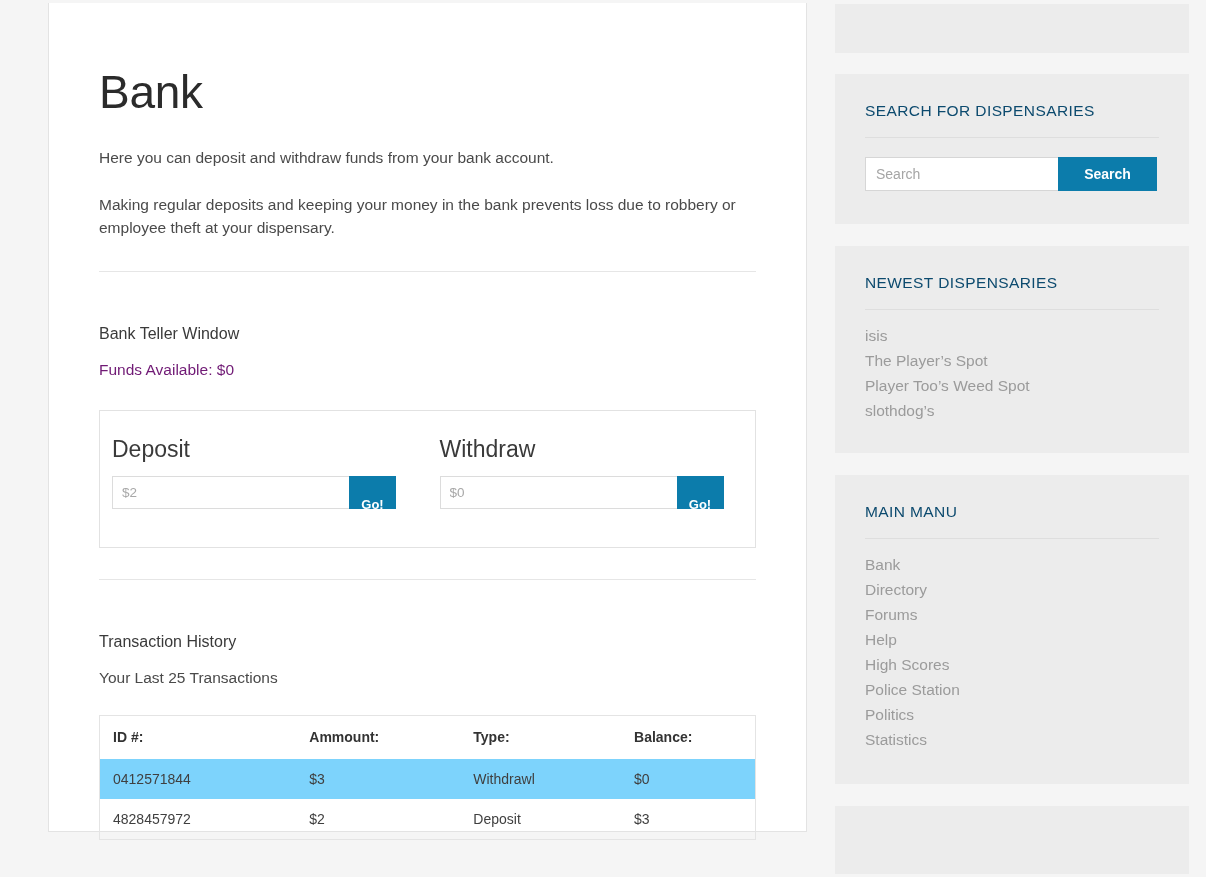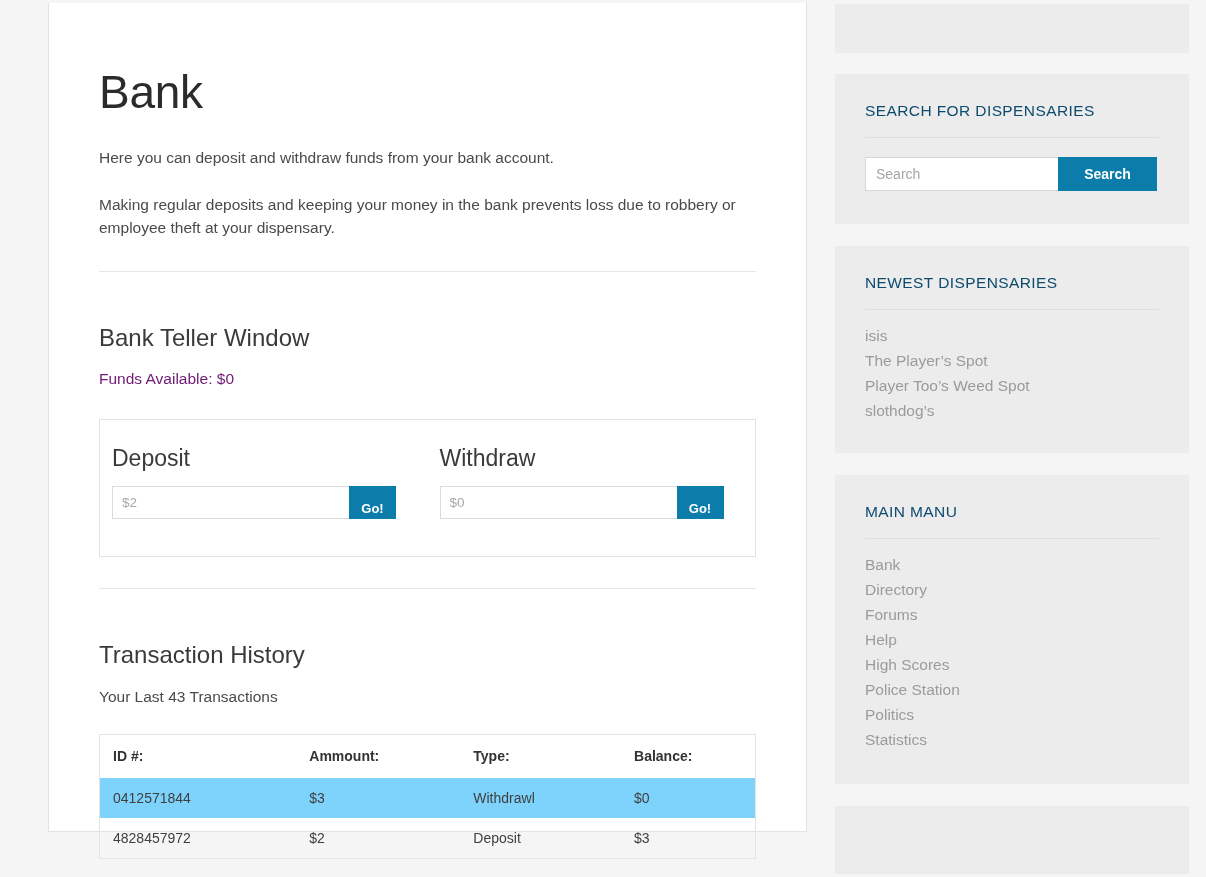--- a/index.html
+++ b/index.html
@@ -53,21 +53,21 @@
   .intro-p.first { margin-top: 27px; }
   .intro-p.second { margin-top: 24px; }
 
   .divider {
     border: none;
     border-top: 1px solid #e6e6e6;
     margin-top: 31px;
   }
 
   .section-h2 {
-    font-size: 24px;
+    font-size: 16px;
     font-weight: 300;
     color: #3a3a3a;
     margin-top: 52px;
     line-height: 1.2;
   }
 
   .funds-line {
     font-size: 15.5px;
     color: #701a75;
     margin-top: 18px;
@@ -122,21 +122,21 @@
     width: 47px;
     background: #0c7cab;
     color: #ffffff;
     border: none;
     font-family: "Liberation Sans", sans-serif;
     font-size: 13px;
     font-weight: 700;
     cursor: pointer;
     line-height: 33px;
     text-align: center;
-    padding: 6px;
+    padding: 12px;
   }
 
   
   .sub-note {
     font-size: 15.5px;
     color: #4a4a4a;
     margin-top: 18px;
   }
 
   .txn-table {
@@ -288,21 +288,21 @@
             <input type="text" placeholder="$0" style="">
             <button class="go-btn">Go!</button>
           </div>
         </div>
 
       </div>
 
       <hr class="divider">
 
       <h2 class="section-h2">Transaction History</h2>
-      <p class="sub-note">Your Last 43 Transactions</p>
+      <p class="sub-note">Your Last 25 Transactions</p>
 
       <table class="txn-table">
         <thead>
           <tr>
             <th class="col-id">ID #:</th>
             <th class="col-amount">Ammount:</th>
             <th class="col-type">Type:</th>
             <th class="col-balance">Balance:</th>
           </tr>
         </thead>

